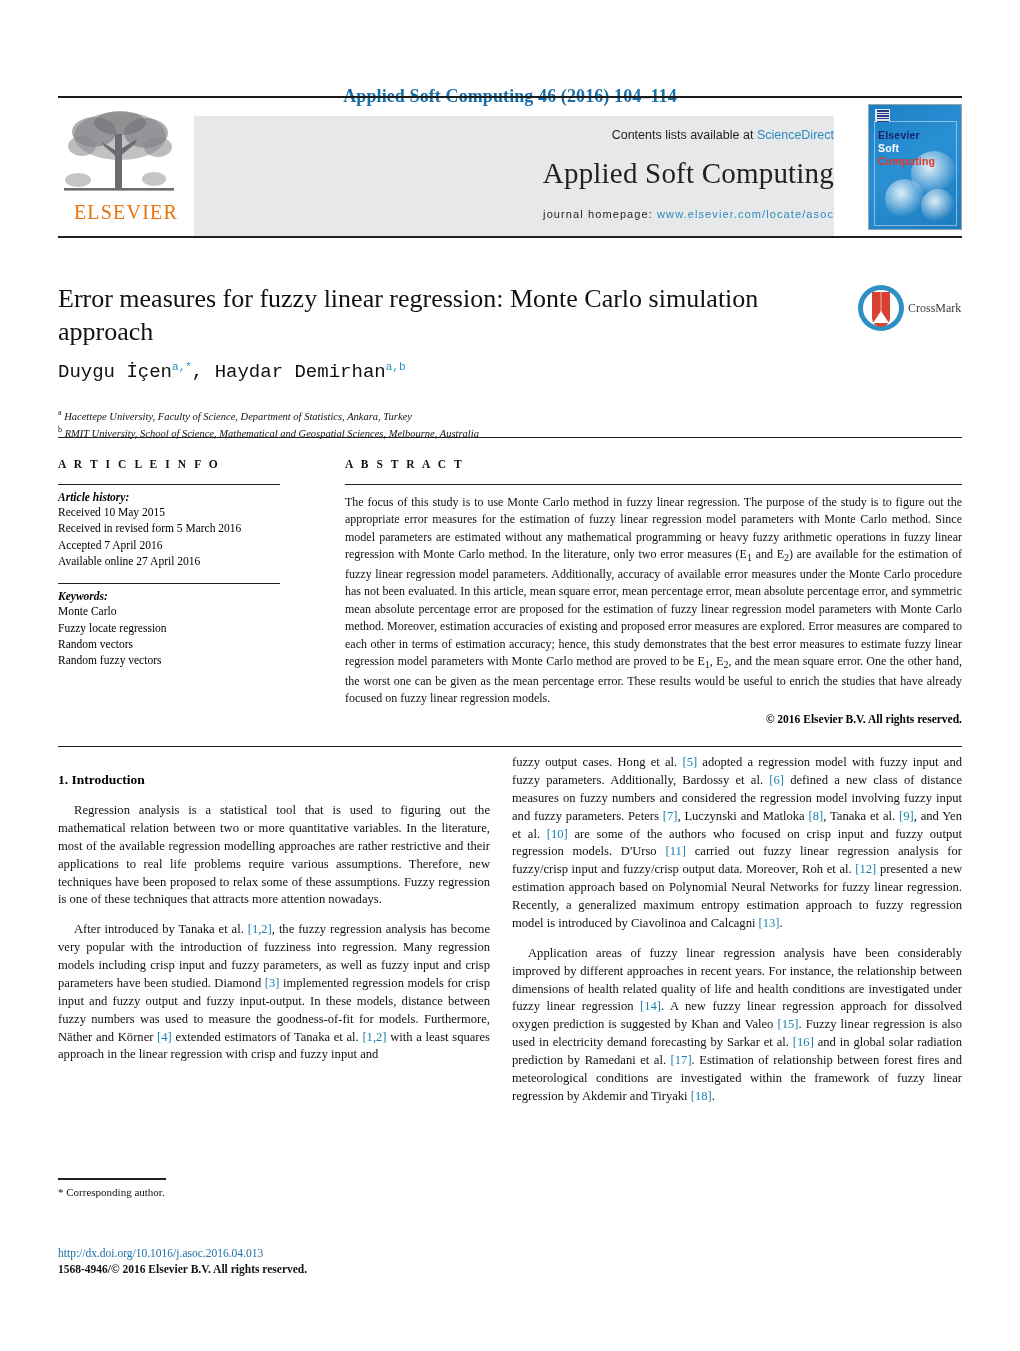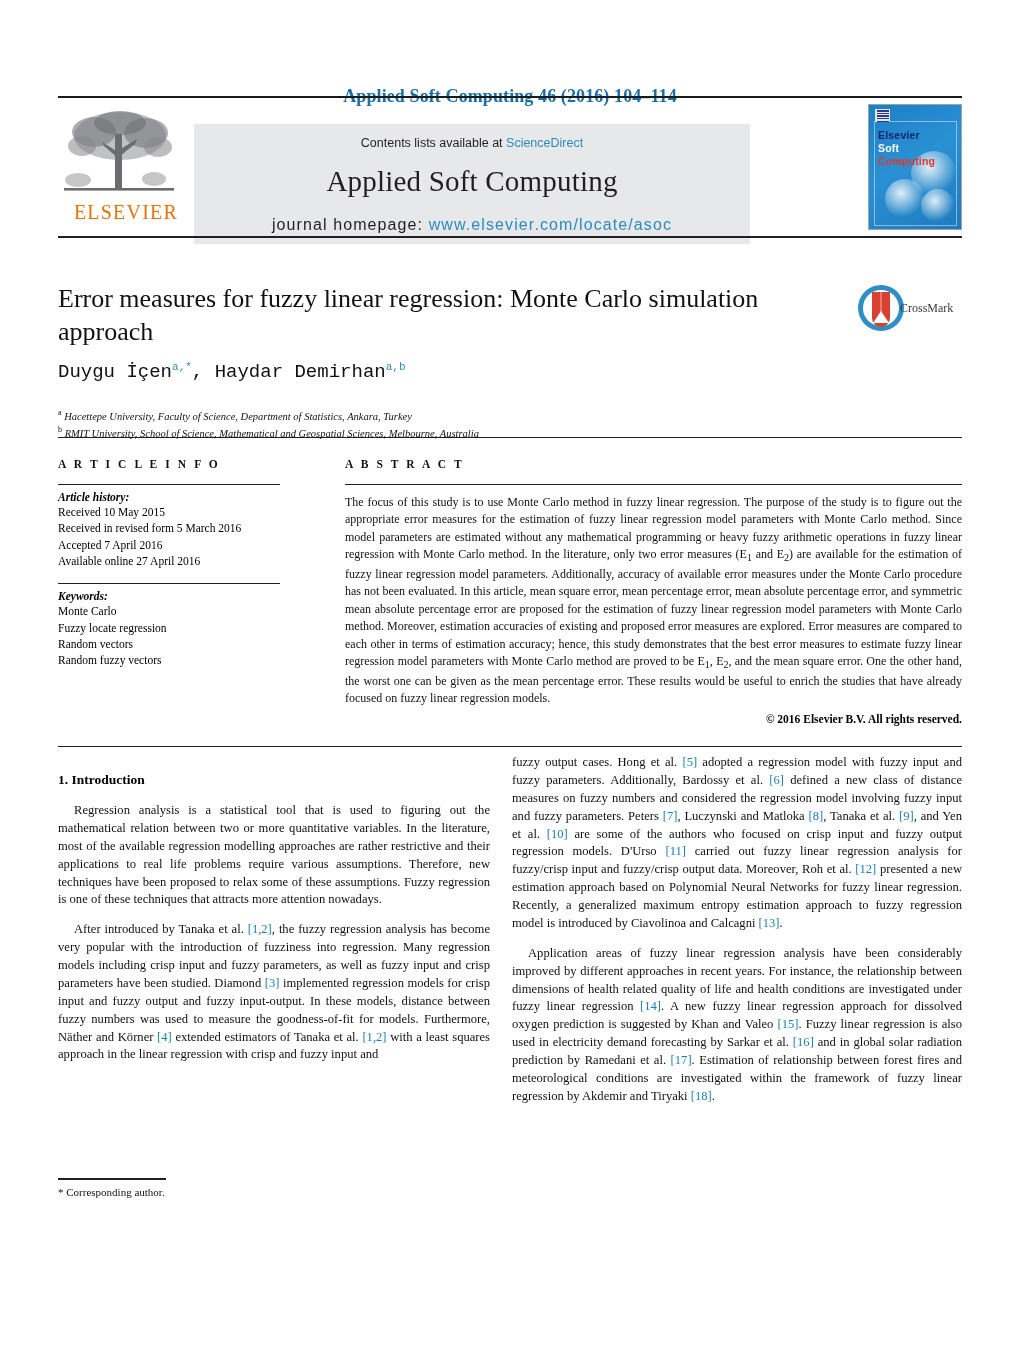--- a/index.html
+++ b/index.html
@@ -64,44 +64,44 @@
     bottom: 2px;
     width: 118px;
     text-align: right;
     font-family: "Liberation Serif", serif;
     font-size: 20px;
     letter-spacing: 1.2px;
     color: #e8730a;
   }
   .masthead-center {
     position: absolute;
-    left: 136px; top: 20px;
-    width: 556px;
+    left: 136px; top: 12px;
+    width: 640px;
     height: 120px;
     background: #e7e8e9;
-    text-align: center;
+    text-align: right;
   }
   .contents-line {
     margin-top: 12px;
     font-family: "Liberation Sans", sans-serif;
     font-size: 12.5px;
     color: #231f20;
   }
   .sd-link { color: #2d8bc0; }
   .journal-title {
     margin-top: 15px;
     font-family: "Liberation Serif", serif;
     font-size: 29px;
     color: #231f20;
     letter-spacing: .2px;
   }
   .homepage-line {
     margin-top: 18px;
     font-family: "Liberation Sans", sans-serif;
-    font-size: 16px;
+    font-size: 11px;
     letter-spacing: 1.1px;
     color: #231f20;
   }
   .homepage-url { color: #2d8bc0; }
 
   
   .cover-thumb {
     position: absolute;
     right: 0; top: 0;
     width: 92px;
@@ -181,21 +181,21 @@
   }
   .affil .mk { font-style: normal; vertical-align: super; font-size: 8px; }
 
   .crossmark {
     position: absolute;
     left: 856px; top: 283px;
     width: 104px; height: 56px;
   }
   .cm-word {
     position: absolute;
-    left: 44px; top: 18px;
+    left: 52px; top: 18px;
     font-family: "Liberation Serif", serif;
     font-size: 12px;
     color: #3b3b3b;
   }
 
   
   .rule-above-info {
     position: absolute;
     left: 58px; top: 437px;
     width: 904px; height: 1px;
@@ -436,14 +436,18 @@
     <p class="body-p" style="text-indent:0">fuzzy output cases. Hong et al. <span class="cit">[5]</span> adopted a regression model with fuzzy input and fuzzy parameters. Additionally, Bardossy et al. <span class="cit">[6]</span> defined a new class of distance measures on fuzzy numbers and considered the regression model involving fuzzy input and fuzzy parameters. Peters <span class="cit">[7]</span>, Luczynski and Matloka <span class="cit">[8]</span>, Tanaka et al. <span class="cit">[9]</span>, and Yen et al. <span class="cit">[10]</span> are some of the authors who focused on crisp input and fuzzy output regression models. D'Urso <span class="cit">[11]</span> carried out fuzzy linear regression analysis for fuzzy/crisp input and fuzzy/crisp output data. Moreover, Roh et al. <span class="cit">[12]</span> presented a new estimation approach based on Polynomial Neural Networks for fuzzy linear regression. Recently, a generalized maximum entropy estimation approach to fuzzy regression model is introduced by Ciavolinoa and Calcagni <span class="cit">[13]</span>.</p>
     <p class="body-p">Application areas of fuzzy linear regression analysis have been considerably improved by different approaches in recent years. For instance, the relationship between dimensions of health related quality of life and health conditions are investigated under fuzzy linear regression <span class="cit">[14]</span>. A new fuzzy linear regression approach for dissolved oxygen prediction is suggested by Khan and Valeo <span class="cit">[15]</span>. Fuzzy linear regression is also used in electricity demand forecasting by Sarkar et al. <span class="cit">[16]</span> and in global solar radiation prediction by Ramedani et al. <span class="cit">[17]</span>. Estimation of relationship between forest fires and meteorological conditions are investigated within the framework of fuzzy linear regression by Akdemir and Tiryaki <span class="cit">[18]</span>.</p>
   </div>
 
   <div class="foot-rule"></div>
   <div class="footnote">
     <span class="star">*</span>
     <span>Corresponding author.</span>
   </div>
 
+  <div class="footer">
+    <div class="doi">http://dx.doi.org/10.1016/j.asoc.2016.04.013</div>
+    <div class="issn">1568-4946/© 2016 Elsevier B.V. All rights reserved.</div>
+  </div>
 
 </div>
 
 </body></html>

